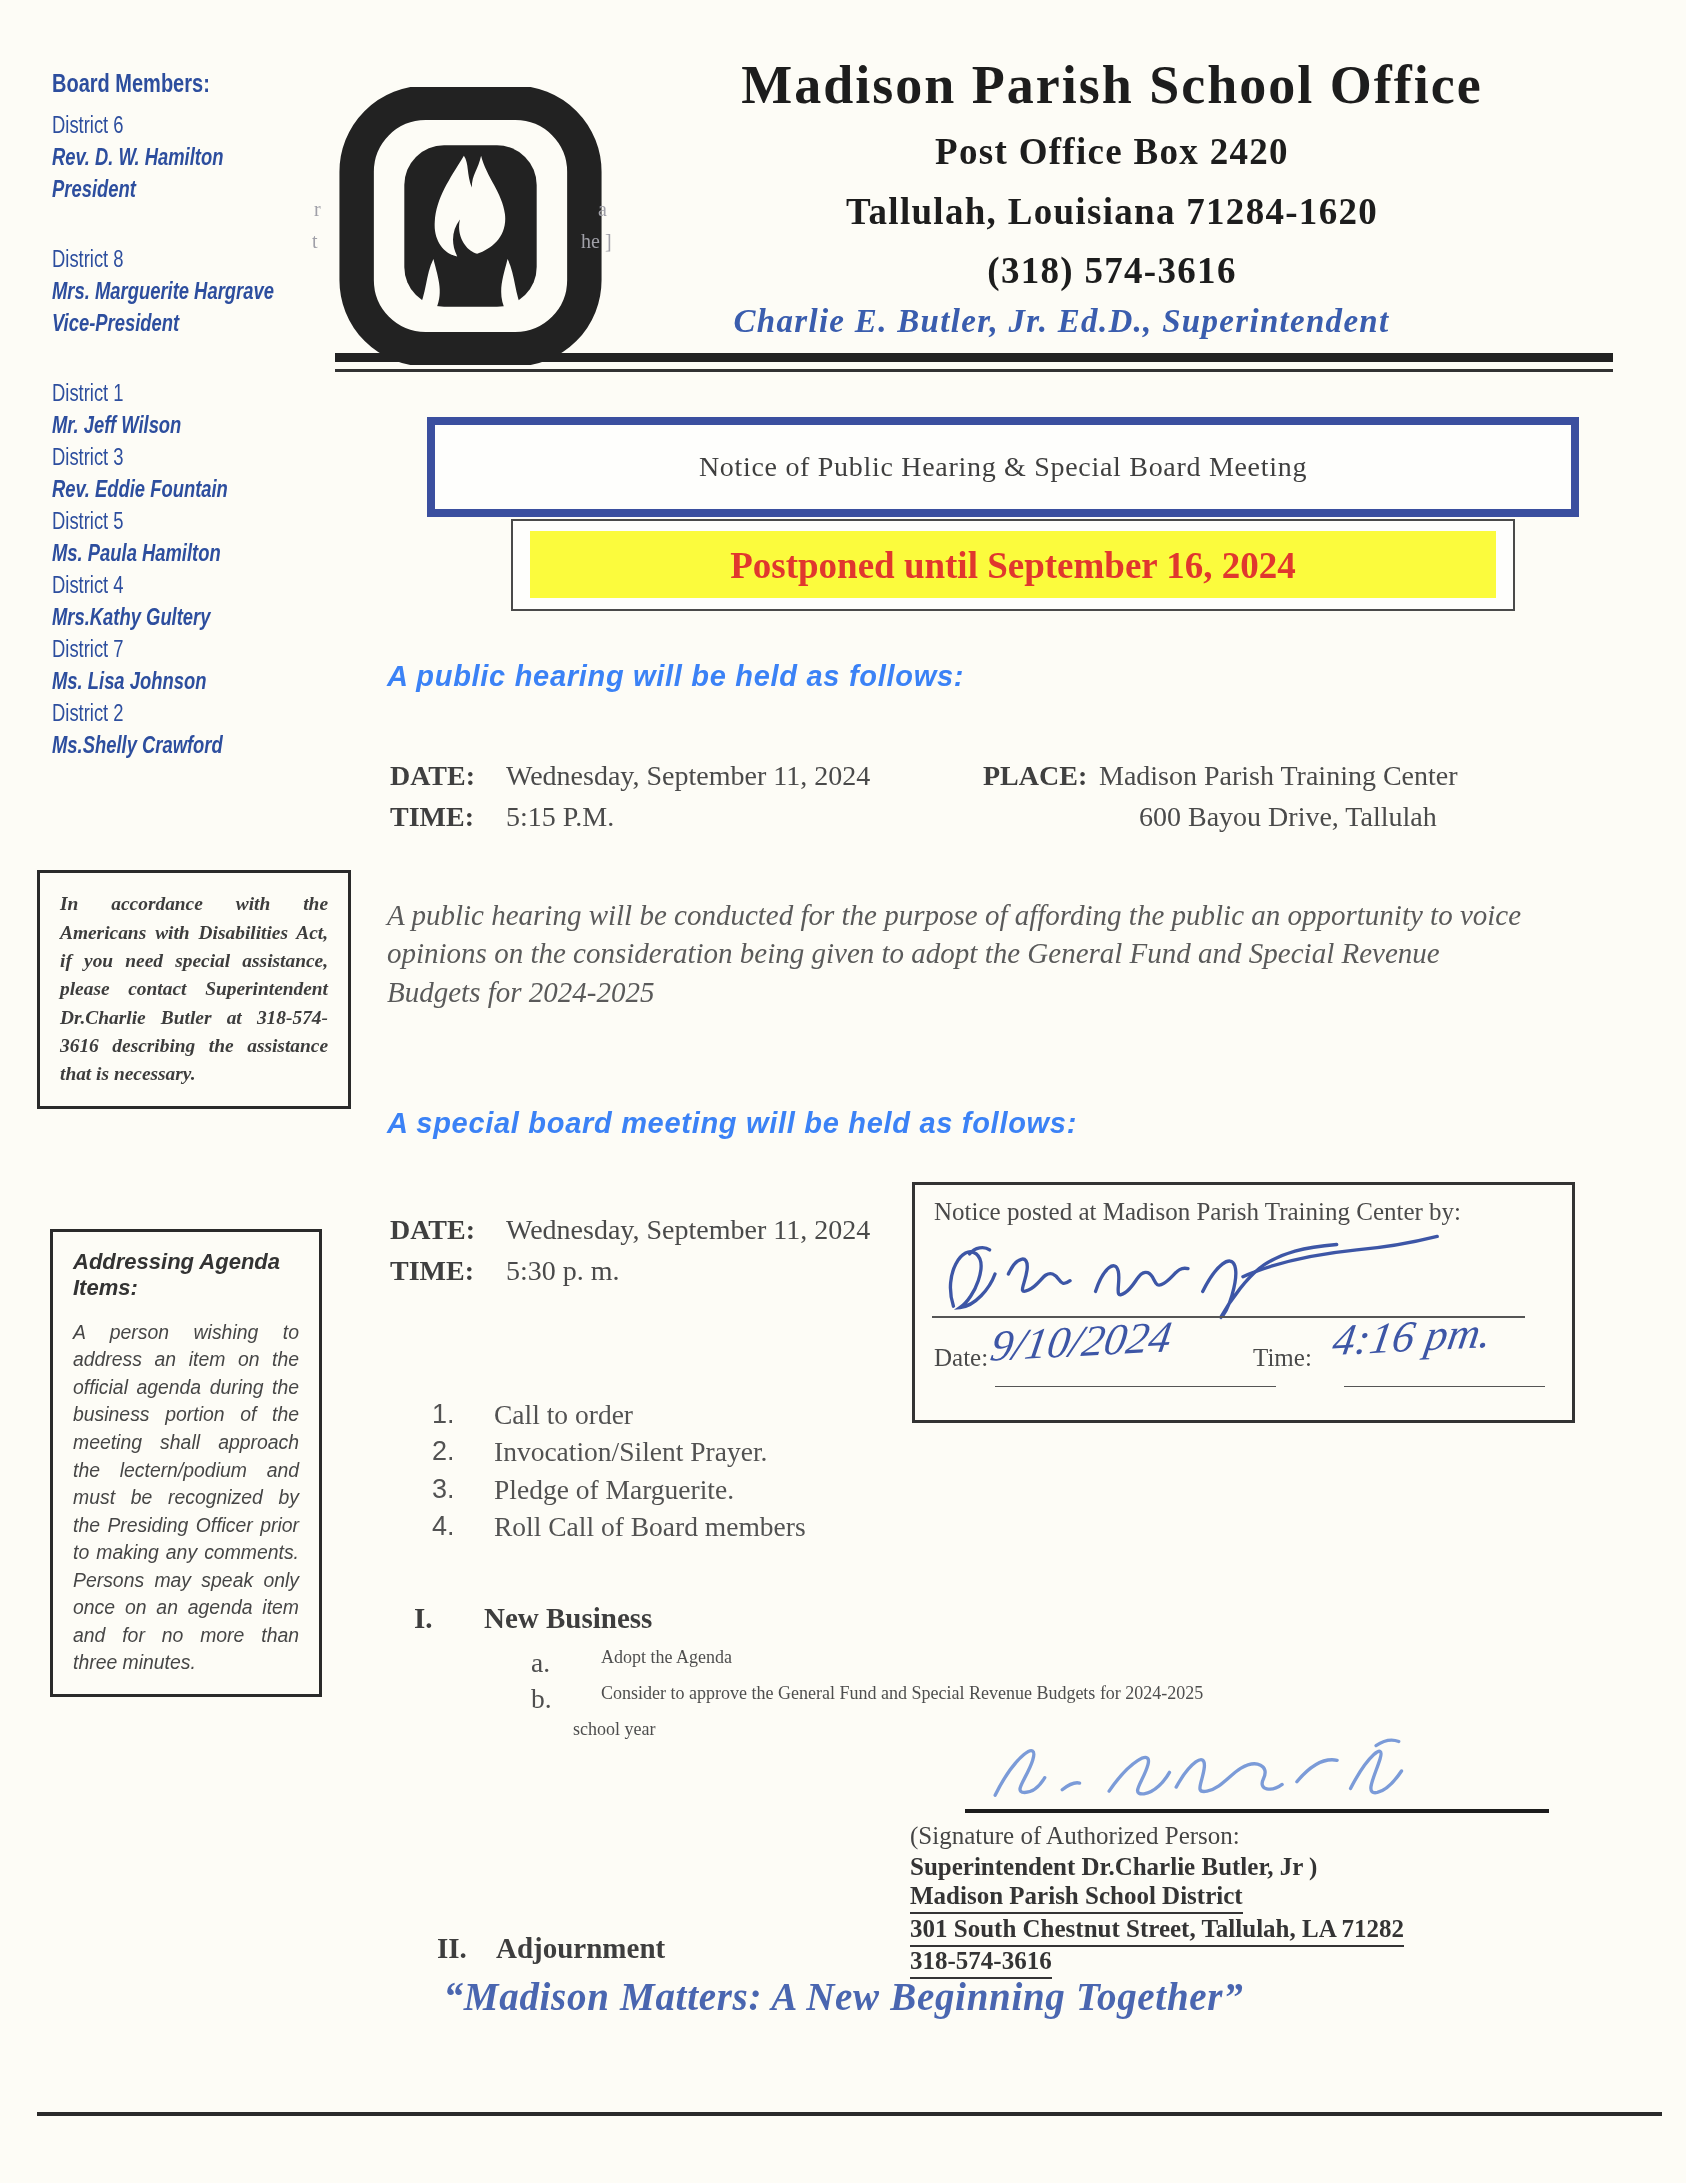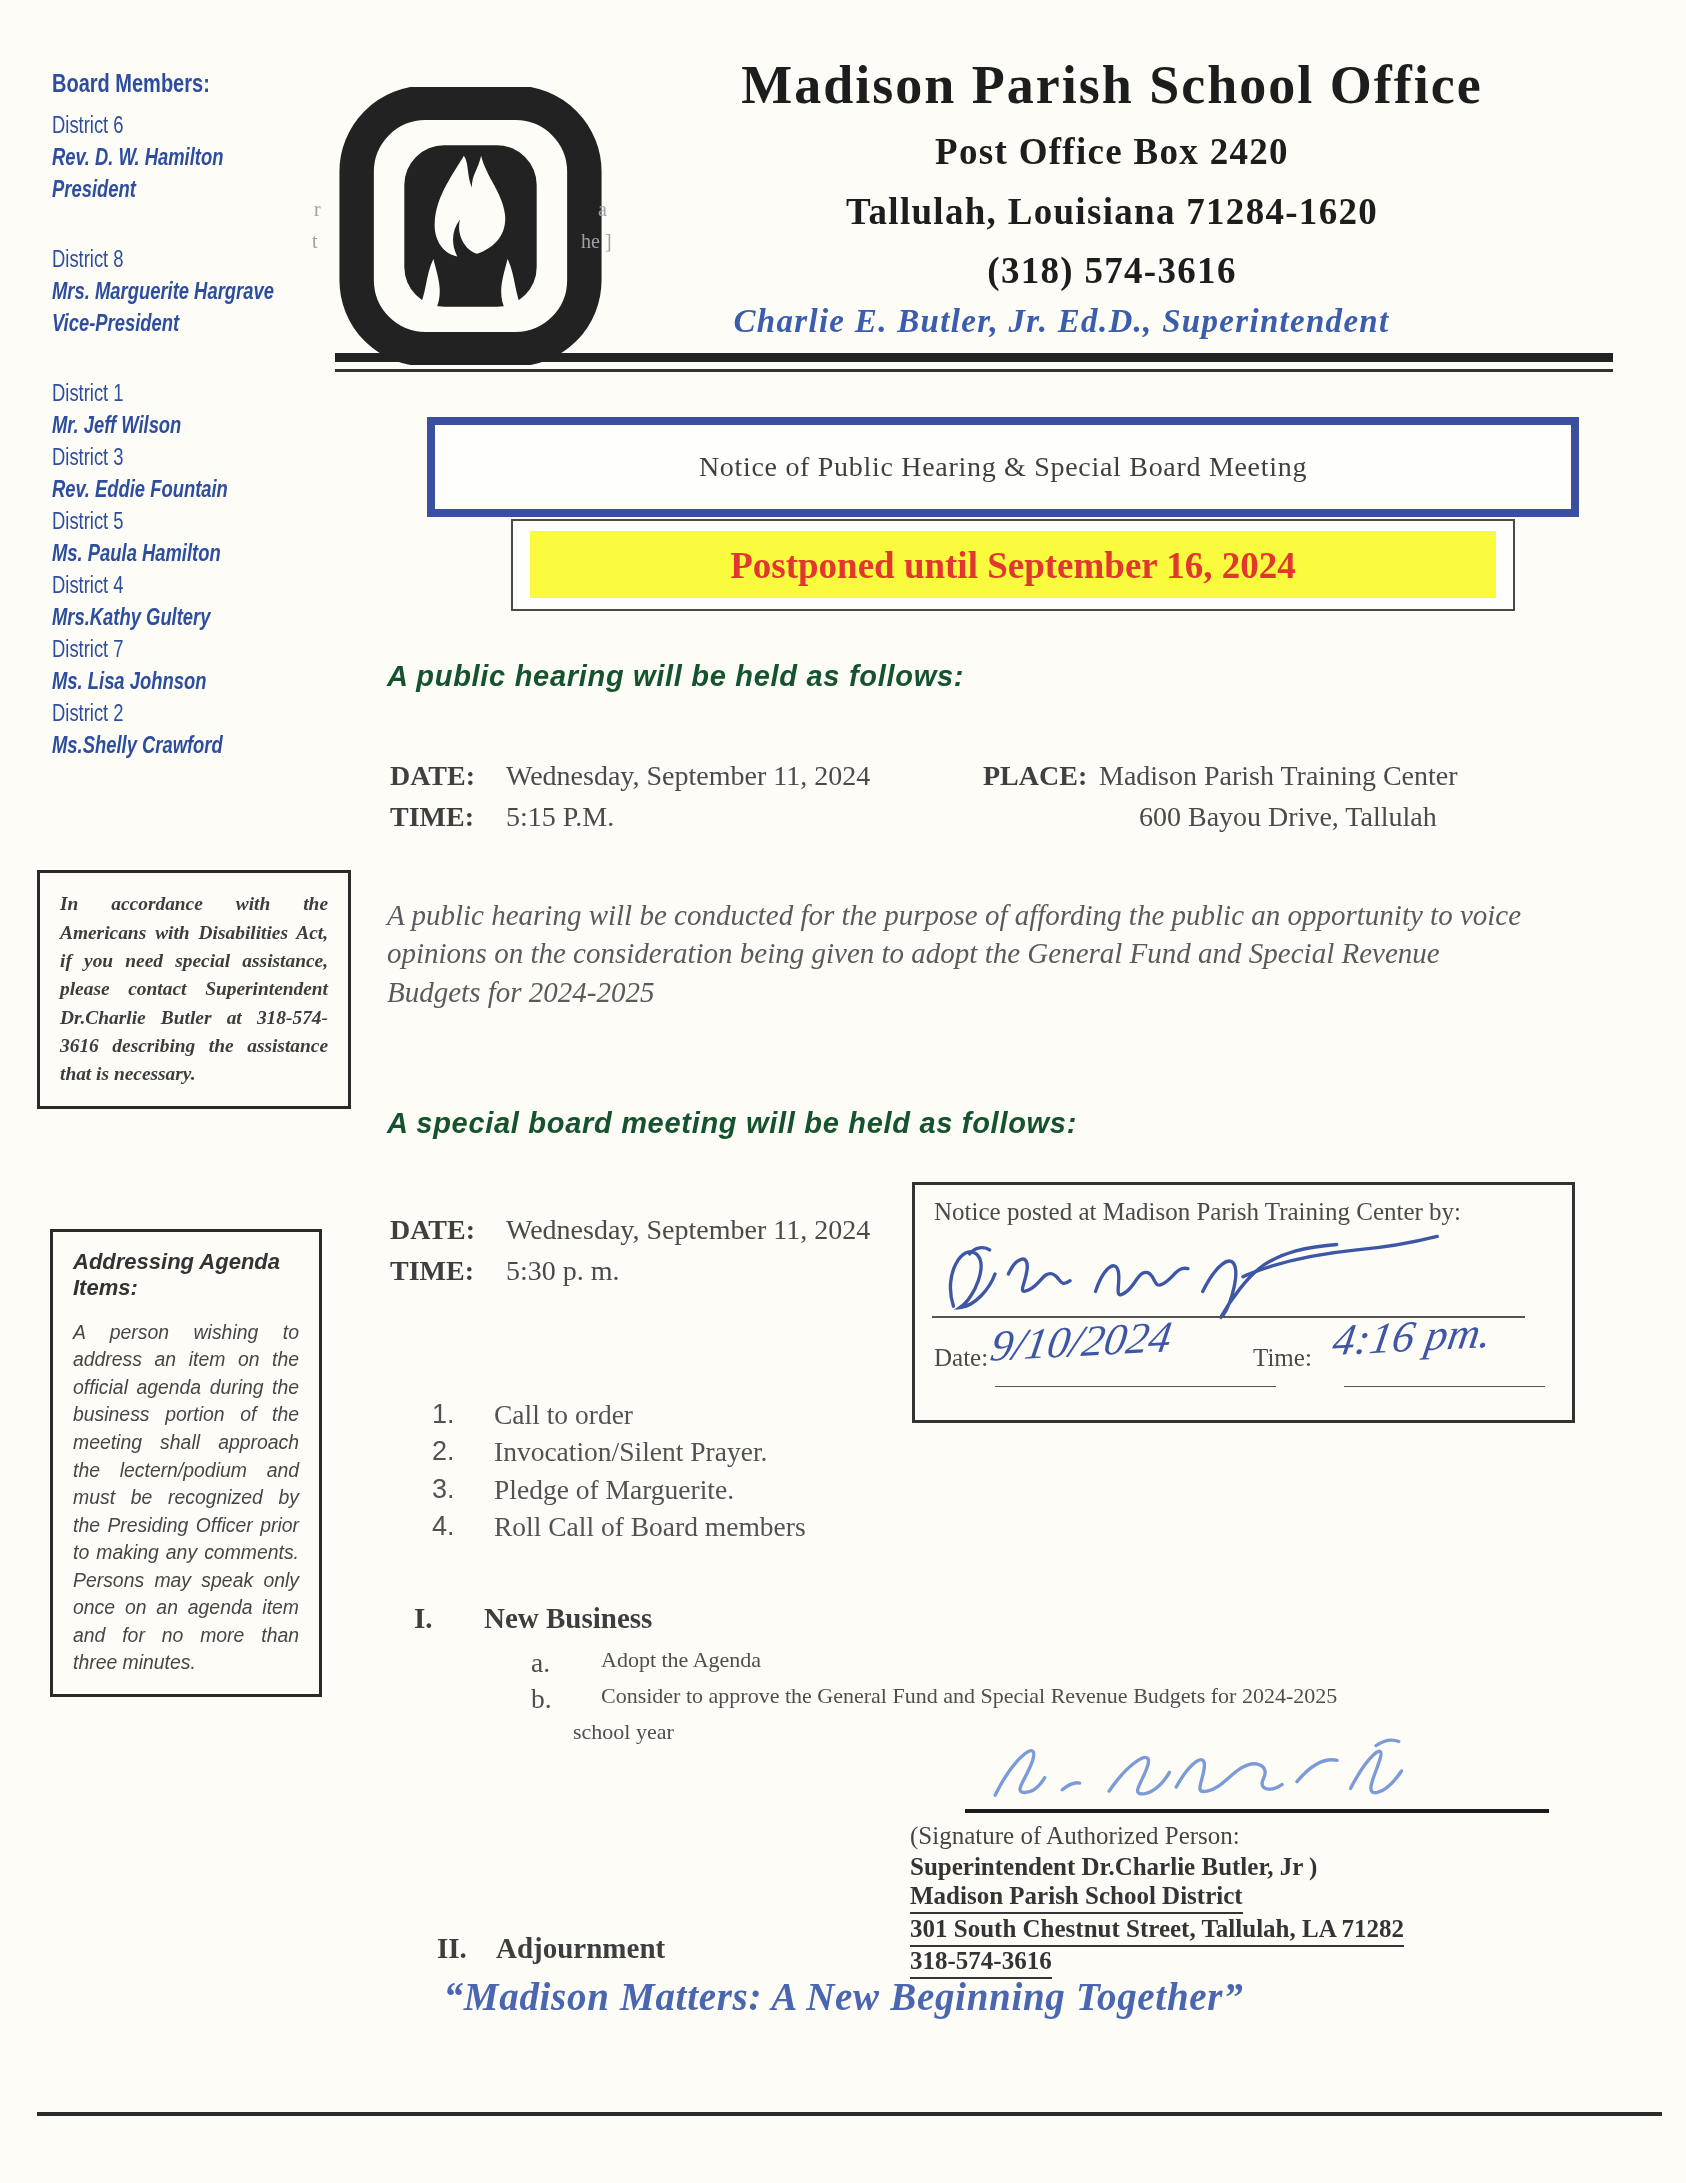--- a/index.html
+++ b/index.html
@@ -28,21 +28,21 @@
   .rule-thin{left:335px;top:369px;width:1278px;height:3.3px;background:#333;}
   
   .notice-box{left:427px;top:417px;width:1152px;height:100px;border:8px solid #3b4f9f;background:#fefefc;
               box-sizing:border-box;text-align:center;}
   .notice-title{font-size:28px;color:#3f3f3f;line-height:84px;letter-spacing:0.7px;white-space:nowrap;border-radius:23px;}
   .postponed-wrap{left:511px;top:519px;width:1004px;height:92px;border:2px solid #4a4a4a;background:#fefefc;box-sizing:border-box;}
   .postponed-banner{position:absolute;left:17.4px;top:10px;right:17.4px;bottom:10.7px;background:#fbfb3d;text-align:center;}
   .postponed-text{font-size:37px;font-weight:bold;color:#e0372e;line-height:70px;white-space:nowrap;}
   
   .sec-heading{font-family:"Liberation Sans",sans-serif;font-weight:bold;font-style:italic;
-               font-size:29px;color:#14532d;letter-spacing:0.7px;white-space:nowrap;}
+               font-size:29px;color:#3b82f6;letter-spacing:0.7px;white-space:nowrap;}
   
   .lbl{font-weight:bold;color:#3f3f3f;font-size:28px;}
   .val{color:#4a4a4a;font-size:28px;white-space:nowrap;}
   
   .ada-box{left:37px;top:870px;width:314px;border:3.3px solid #2a2a2a;background:#fdfcf6;
            box-sizing:border-box;padding:17.4px 20px;}
   .ada-text{font-size:19.4px;font-weight:bold;font-style:italic;line-height:1.46;text-align:justify;color:#3d3d3d;}
   
   .purpose{left:387px;top:896px;width:1139px;font-size:29px;font-style:italic;color:#5a5a5a;line-height:1.32;margin:0;}
   
@@ -56,21 +56,21 @@
               padding:17.4px 20px;background:#fdfcf6;font-family:"Liberation Sans",sans-serif;}
   .agenda-heading{font-size:22px;font-weight:bold;font-style:italic;color:#333;}
   .agenda-body{margin-top:17.4px;font-size:19.4px;font-style:italic;line-height:1.42;text-align:justify;color:#464646;}
   
   .proc-row{position:absolute;display:flex;color:#525252;}
   .proc-num{width:62px;font-family:"Liberation Sans",sans-serif;font-size:27px;}
   .proc-text{font-size:27.5px;white-space:nowrap;}
   .biz-roman{font-weight:bold;font-size:29px;color:#3e3e3e;}
   .biz-heading{font-weight:bold;font-size:29px;color:#3e3e3e;}
   .biz-letter{font-size:27.5px;color:#4e4e4e;}
-  .biz-text{font-size:22px;color:#4e4e4e;white-space:nowrap;}
+  .biz-text{font-size:18px;color:#4e4e4e;white-space:nowrap;}
   
   .sig-line{left:965px;top:1809px;width:584px;height:4px;background:#1c1c1c;}
   .sig-cap{font-size:25px;color:#454545;white-space:nowrap;}
   .sig-bold{font-weight:bold;color:#343434;}
   .uline{border-bottom:2.7px solid #343434;padding-bottom:2px;display:inline-block;}
   
   .motto{left:0;top:1974px;width:1687px;text-align:center;font-size:39px;font-weight:bold;font-style:italic;
          color:#4a66b0;letter-spacing:0.7px;}
   .bottom-line{left:37px;top:2112px;width:1625px;height:4px;background:#2b2b2b;}
   svg{display:block;}

